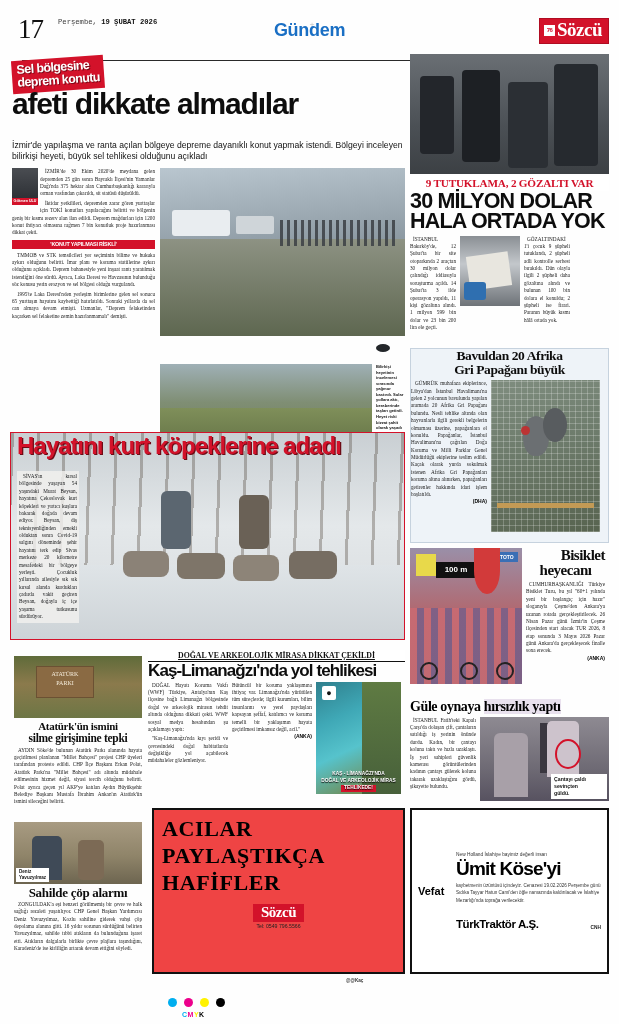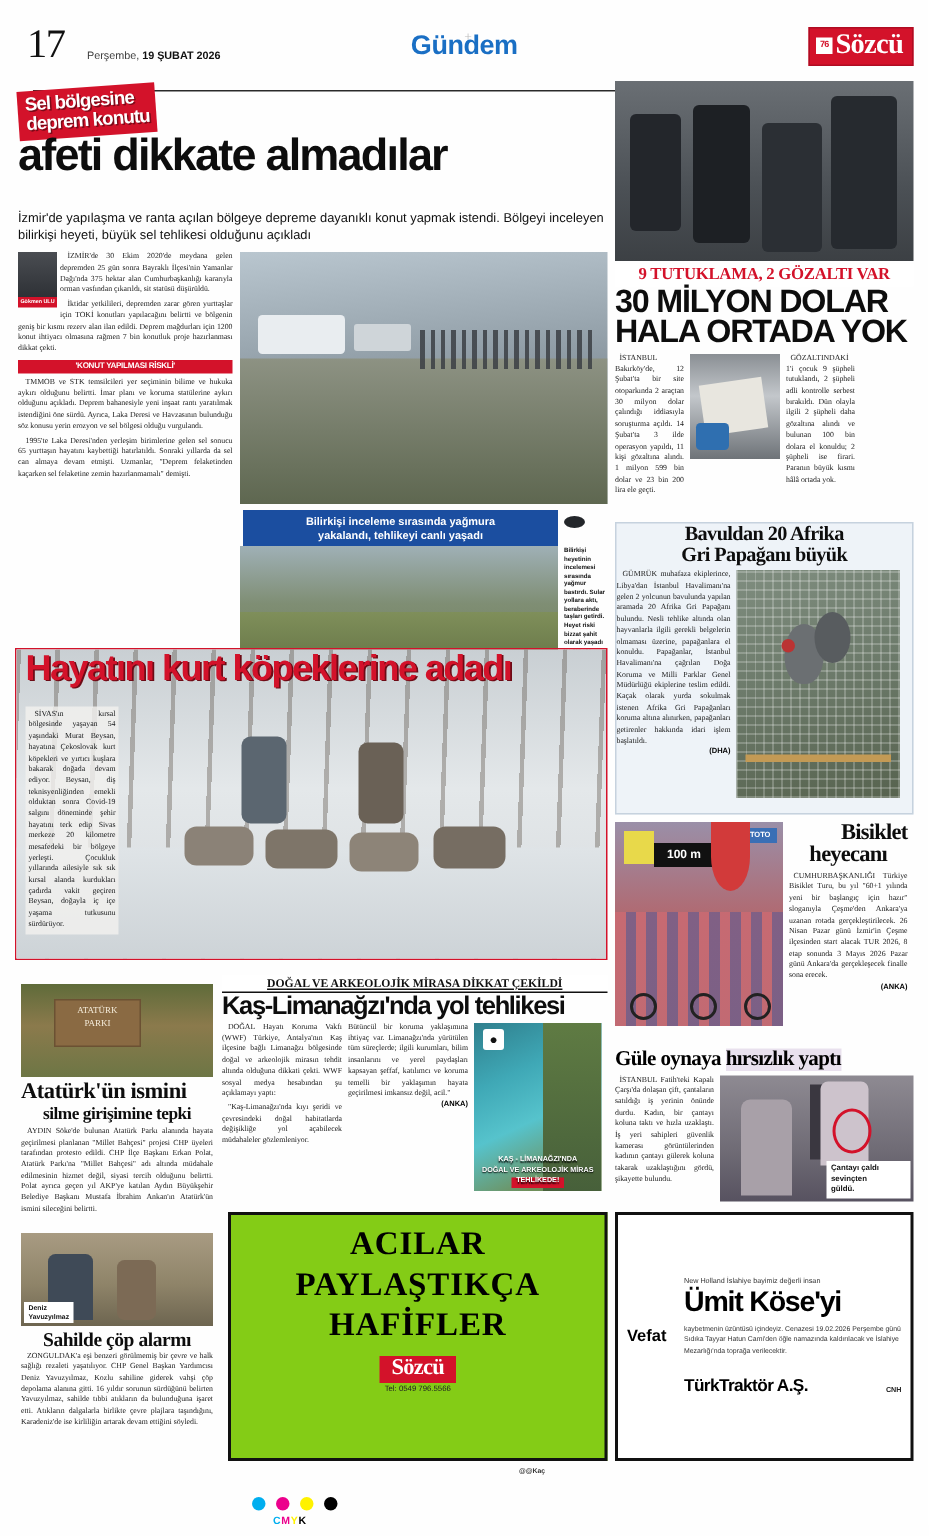--- a/index.html
+++ b/index.html
@@ -20,23 +20,23 @@
   
   .masthead {
     position: absolute; top: 14px; left: 10px; right: 10px; height: 34px;
   }
   .mh-pageno {
     position: absolute; left: 8px; top: 0px;
     font-size: 27px; font-family: "Liberation Serif", serif;
     color: #111; letter-spacing: -1px;
   }
   .mh-date {
-    position: absolute; left: 36px; top: 18px;
+    position: absolute; left: 36px; top: 4px;
     font-size: 7.2px; color: #3b3b3b;
-    font-family: Liberation Sans, sans-serif;
+    font-family: Liberation Mono, monospace;
     padding-left: 12px;
   }
   .mh-date b { font-weight: bold; color:#111; }
   .mh-section {
     position: absolute; left: 0; right: 0; top: 6px;
     text-align: center;
     font-family: "Liberation Sans", sans-serif;
     font-weight: bold; font-size: 18px;
     color: #1a6fc4; letter-spacing: -0.3px;
   }
@@ -173,24 +173,20 @@
         <div class="col-text" style="text-indent:5px;margin-top:2px;">1995'te Laka Deresi'nden yerleşim birimlerine gelen sel sonucu 65 yurttaşın hayatını kaybettiği hatırlatıldı. Sonraki yıllarda da sel can almaya devam etmişti. Uzmanlar, "Deprem felaketinden kaçarken sel felaketine zemin hazırlanmamalı" demişti.</div>
       </div>
 
       <div class="photo sky" style="position:absolute;left:150px;top:0px;width:245px;height:168px;">
         <div style="position:absolute;left:0;bottom:0;width:100%;height:58%;background:linear-gradient(180deg,#8d9283 0%,#5e6750 100%);"></div>
         <div style="position:absolute;left:12px;top:42px;width:58px;height:26px;background:#e9edf0;border-radius:3px;"></div>
         <div style="position:absolute;left:76px;top:48px;width:38px;height:18px;background:#cfd5d9;border-radius:2px;"></div>
         <div style="position:absolute;left:120px;top:52px;right:8px;height:26px;background:repeating-linear-gradient(90deg,#3b3f44 0 3px,transparent 3px 7px);opacity:.85;"></div>
       </div>
 
-      <div class="capbox" style="left:152px;top:172px;width:210px;font-size:7.3px;padding:3px 4px;">
-        <div>Bilirkişi inceleme sırasında yağmura</div>
-        <div>yakalandı, tehlikeyi canlı yaşadı</div>
-      </div>
 
       <div class="photo hill" style="position:absolute;left:150px;top:196px;width:212px;height:96px;">
         <div style="position:absolute;left:0;bottom:0;width:100%;height:55%;background:linear-gradient(180deg,#7f8f5a 0%,#5c6a3f 100%);"></div>
       </div>
 
       <div style="position:absolute;left:366px;top:196px;width:29px;font-family:'Liberation Sans',sans-serif;font-weight:bold;font-size:4.1px;line-height:1.35;color:#111;">Bilirkişi heyetinin incelemesi sırasında yağmur bastırdı. Sular yollara aktı, beraberinde taşları getirdi. Heyet riski bizzat şahit olarak yaşadı ve rapora yansıttı.</div>
       <div style="position:absolute;left:366px;top:176px;width:14px;height:8px;background:#23262a;border-radius:50%;"></div>
     </div>
   </div>
 
@@ -313,39 +309,39 @@
     </div>
   </div>
 
   <div style="position:absolute;left:14px;top:656px;width:128px;height:148px;">
     <div class="photo park" style="width:100%;height:62px;">
       <div style="position:absolute;left:22px;top:10px;width:58px;height:32px;background:#8a6a43;border:1px solid #6b5133;color:#f3ead8;font-family:'Liberation Serif',serif;font-size:6px;text-align:center;line-height:1.5;padding-top:3px;">
         <div>ATATÜRK</div>
         <div>PARKI</div>
       </div>
     </div>
-    <div class="hl-main" style="font-family:'Liberation Serif',serif;font-size:15px;text-align:left;letter-spacing:-0.3px;line-height:1.1;margin-top:2px;">Atatürk'ün ismini</div>
+    <div class="hl-main" style="font-family:'Liberation Serif',serif;font-size:11px;text-align:center;letter-spacing:-0.3px;line-height:1.1;margin-top:2px;">Atatürk'ün ismini</div>
     <div class="hl-main" style="font-family:'Liberation Serif',serif;font-size:11.5px;text-align:center;letter-spacing:-0.3px;line-height:1.1;margin-bottom:2px;">silme girişimine tepki</div>
     <div class="col-text" style="text-indent:4px;">AYDIN Söke'de bulunan Atatürk Parkı alanında hayata geçirilmesi planlanan "Millet Bahçesi" projesi CHP üyeleri tarafından protesto edildi. CHP İlçe Başkanı Erkan Polat, Atatürk Parkı'na "Millet Bahçesi" adı altında müdahale edilmesinin hizmet değil, siyasi tercih olduğunu belirtti. Polat ayrıca geçen yıl AKP'ye katılan Aydın Büyükşehir Belediye Başkanı Mustafa İbrahim Ankan'ın Atatürk'ün ismini sileceğini belirtti.</div>
   </div>
 
   <div style="position:absolute;left:14px;top:822px;width:128px;height:150px;">
     <div class="photo trash" style="width:100%;height:62px;">
       <div style="position:absolute;left:18px;top:14px;width:30px;height:44px;background:#3f4a57;border-radius:5px 5px 0 0;"></div>
       <div style="position:absolute;left:64px;top:18px;width:26px;height:40px;background:#7c6a55;border-radius:5px;"></div>
       <div style="position:absolute;left:2px;bottom:2px;background:#fff;color:#111;font-family:'Liberation Sans',sans-serif;font-weight:bold;font-size:4.6px;line-height:1.3;padding:1px 3px;">
         <div>Deniz</div>
         <div>Yavuzyılmaz</div>
       </div>
     </div>
     <div class="hl-main" style="font-family:'Liberation Serif',serif;font-size:13px;text-align:center;letter-spacing:-0.3px;margin:3px 0 2px 0;">Sahilde çöp alarmı</div>
     <div class="col-text" style="text-indent:4px;">ZONGULDAK'a eşi benzeri görülmemiş bir çevre ve halk sağlığı rezaleti yaşatılıyor. CHP Genel Başkan Yardımcısı Deniz Yavuzyılmaz, Kozlu sahiline giderek vahşi çöp depolama alanına gitti. 16 yıldır sorunun sürdüğünü belirten Yavuzyılmaz, sahilde tıbbi atıkların da bulunduğuna işaret etti. Atıkların dalgalarla birlikte çevre plajlara taşındığını, Karadeniz'de ise kirliliğin artarak devam ettiğini söyledi.</div>
   </div>
 
-  <div style="position:absolute;left:152px;top:808px;width:253px;height:166px;border:2.5px solid #111;background:#84cc16;padding:6px 8px;text-align:center;">
+  <div style="position:absolute;left:152px;top:808px;width:253px;height:166px;border:2.5px solid #111;background:#ef4444;padding:6px 8px;text-align:left;">
     <div style="font-family:'Liberation Serif',serif;font-weight:bold;font-size:22px;letter-spacing:0.6px;line-height:1.22;">ACILAR</div>
     <div style="font-family:'Liberation Serif',serif;font-weight:bold;font-size:22px;letter-spacing:0.6px;line-height:1.22;">PAYLAŞTIKÇA</div>
     <div style="font-family:'Liberation Serif',serif;font-weight:bold;font-size:22px;letter-spacing:0.6px;line-height:1.22;">HAFİFLER</div>
     <div style="margin-top:8px;display:flex;flex-direction:column;align-items:center;gap:1px;">
       <div style="background:#d3122a;color:#fff;font-family:'Liberation Serif',serif;font-weight:bold;font-size:15px;padding:0 8px 1px 8px;letter-spacing:-0.5px;">Sözcü</div>
       <div style="font-family:'Liberation Sans',sans-serif;font-size:5.2px;color:#222;">Tel: 0549 796.5566</div>
     </div>
   </div>
 
   <div style="position:absolute;left:410px;top:808px;width:199px;height:166px;border:2px solid #111;background:#fff;padding:6px;">

